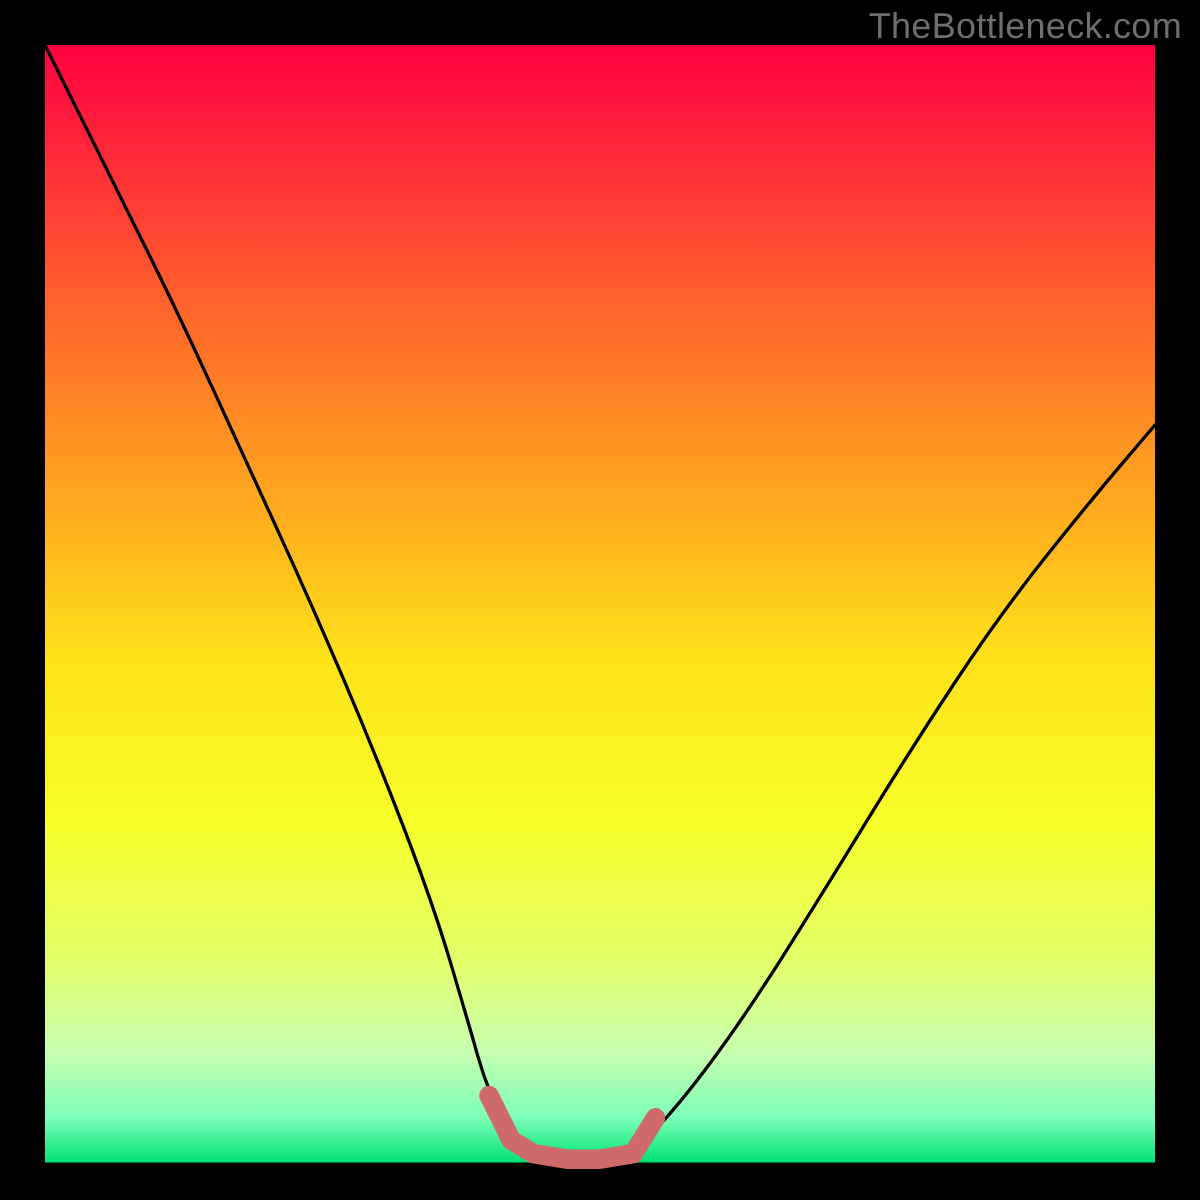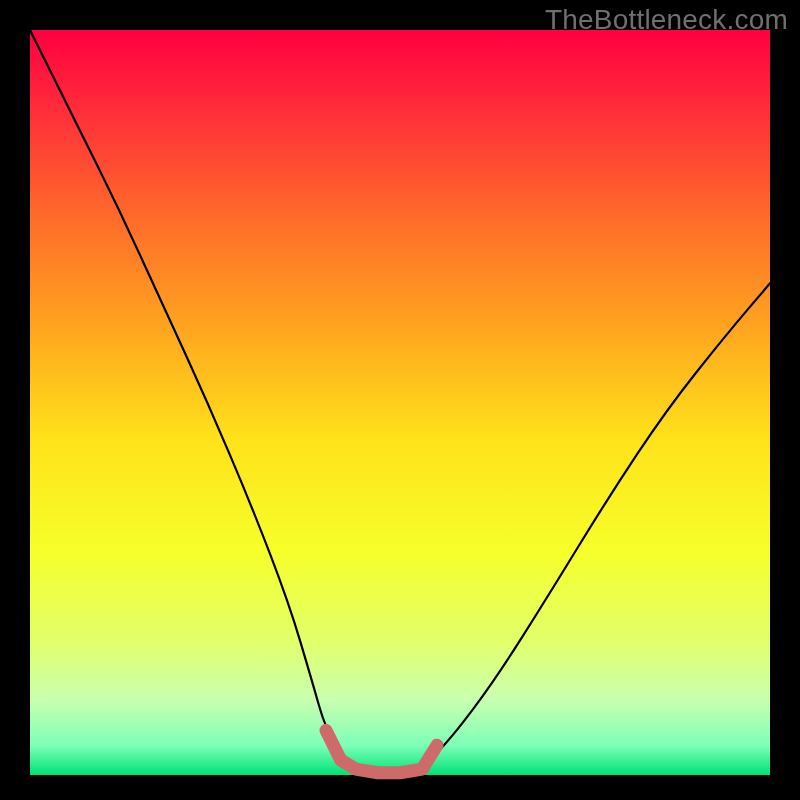--- a/index.html
+++ b/index.html
@@ -15,21 +15,21 @@
     position: absolute;
     left: 0; top: 0;
     width: 800px; height: 800px;
     background: #000;
   }
   .watermark {
     position: absolute;
     top: 4px;
     right: 12px;
     color: #6f6f6f;
-    font-size: 28px;
+    font-size: 24px;
     font-weight: 500;
     letter-spacing: 0.2px;
     z-index: 10;
     text-align: center;
   }
   svg {
     position: absolute;
     left: 0; top: 0;
     display: block;
   }

